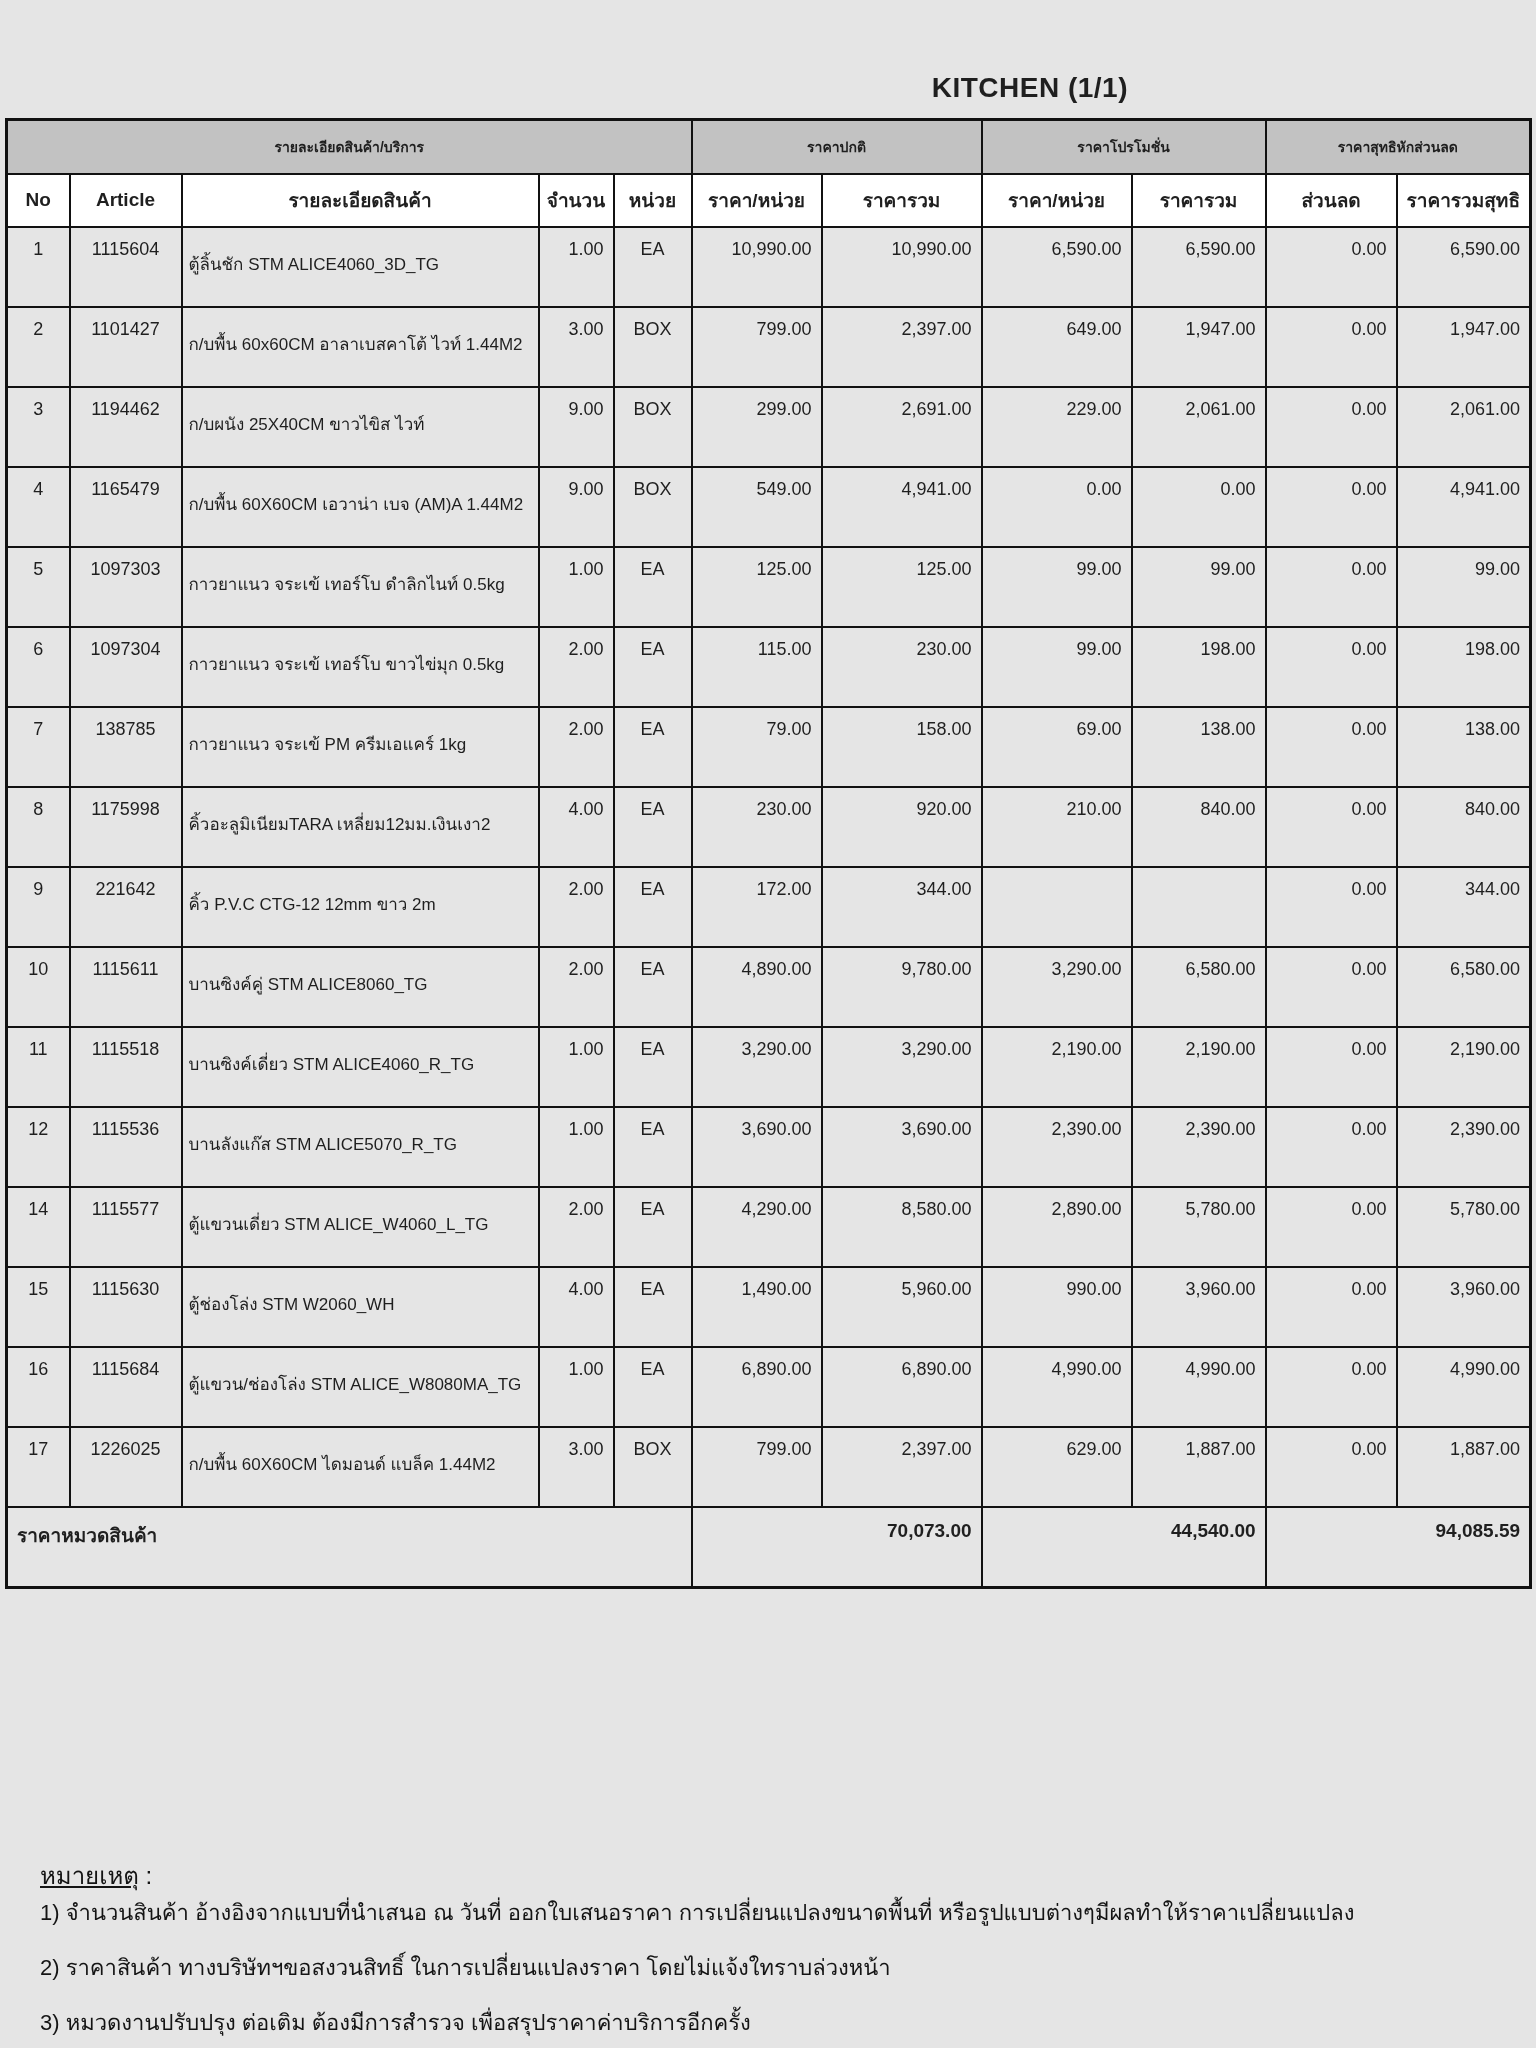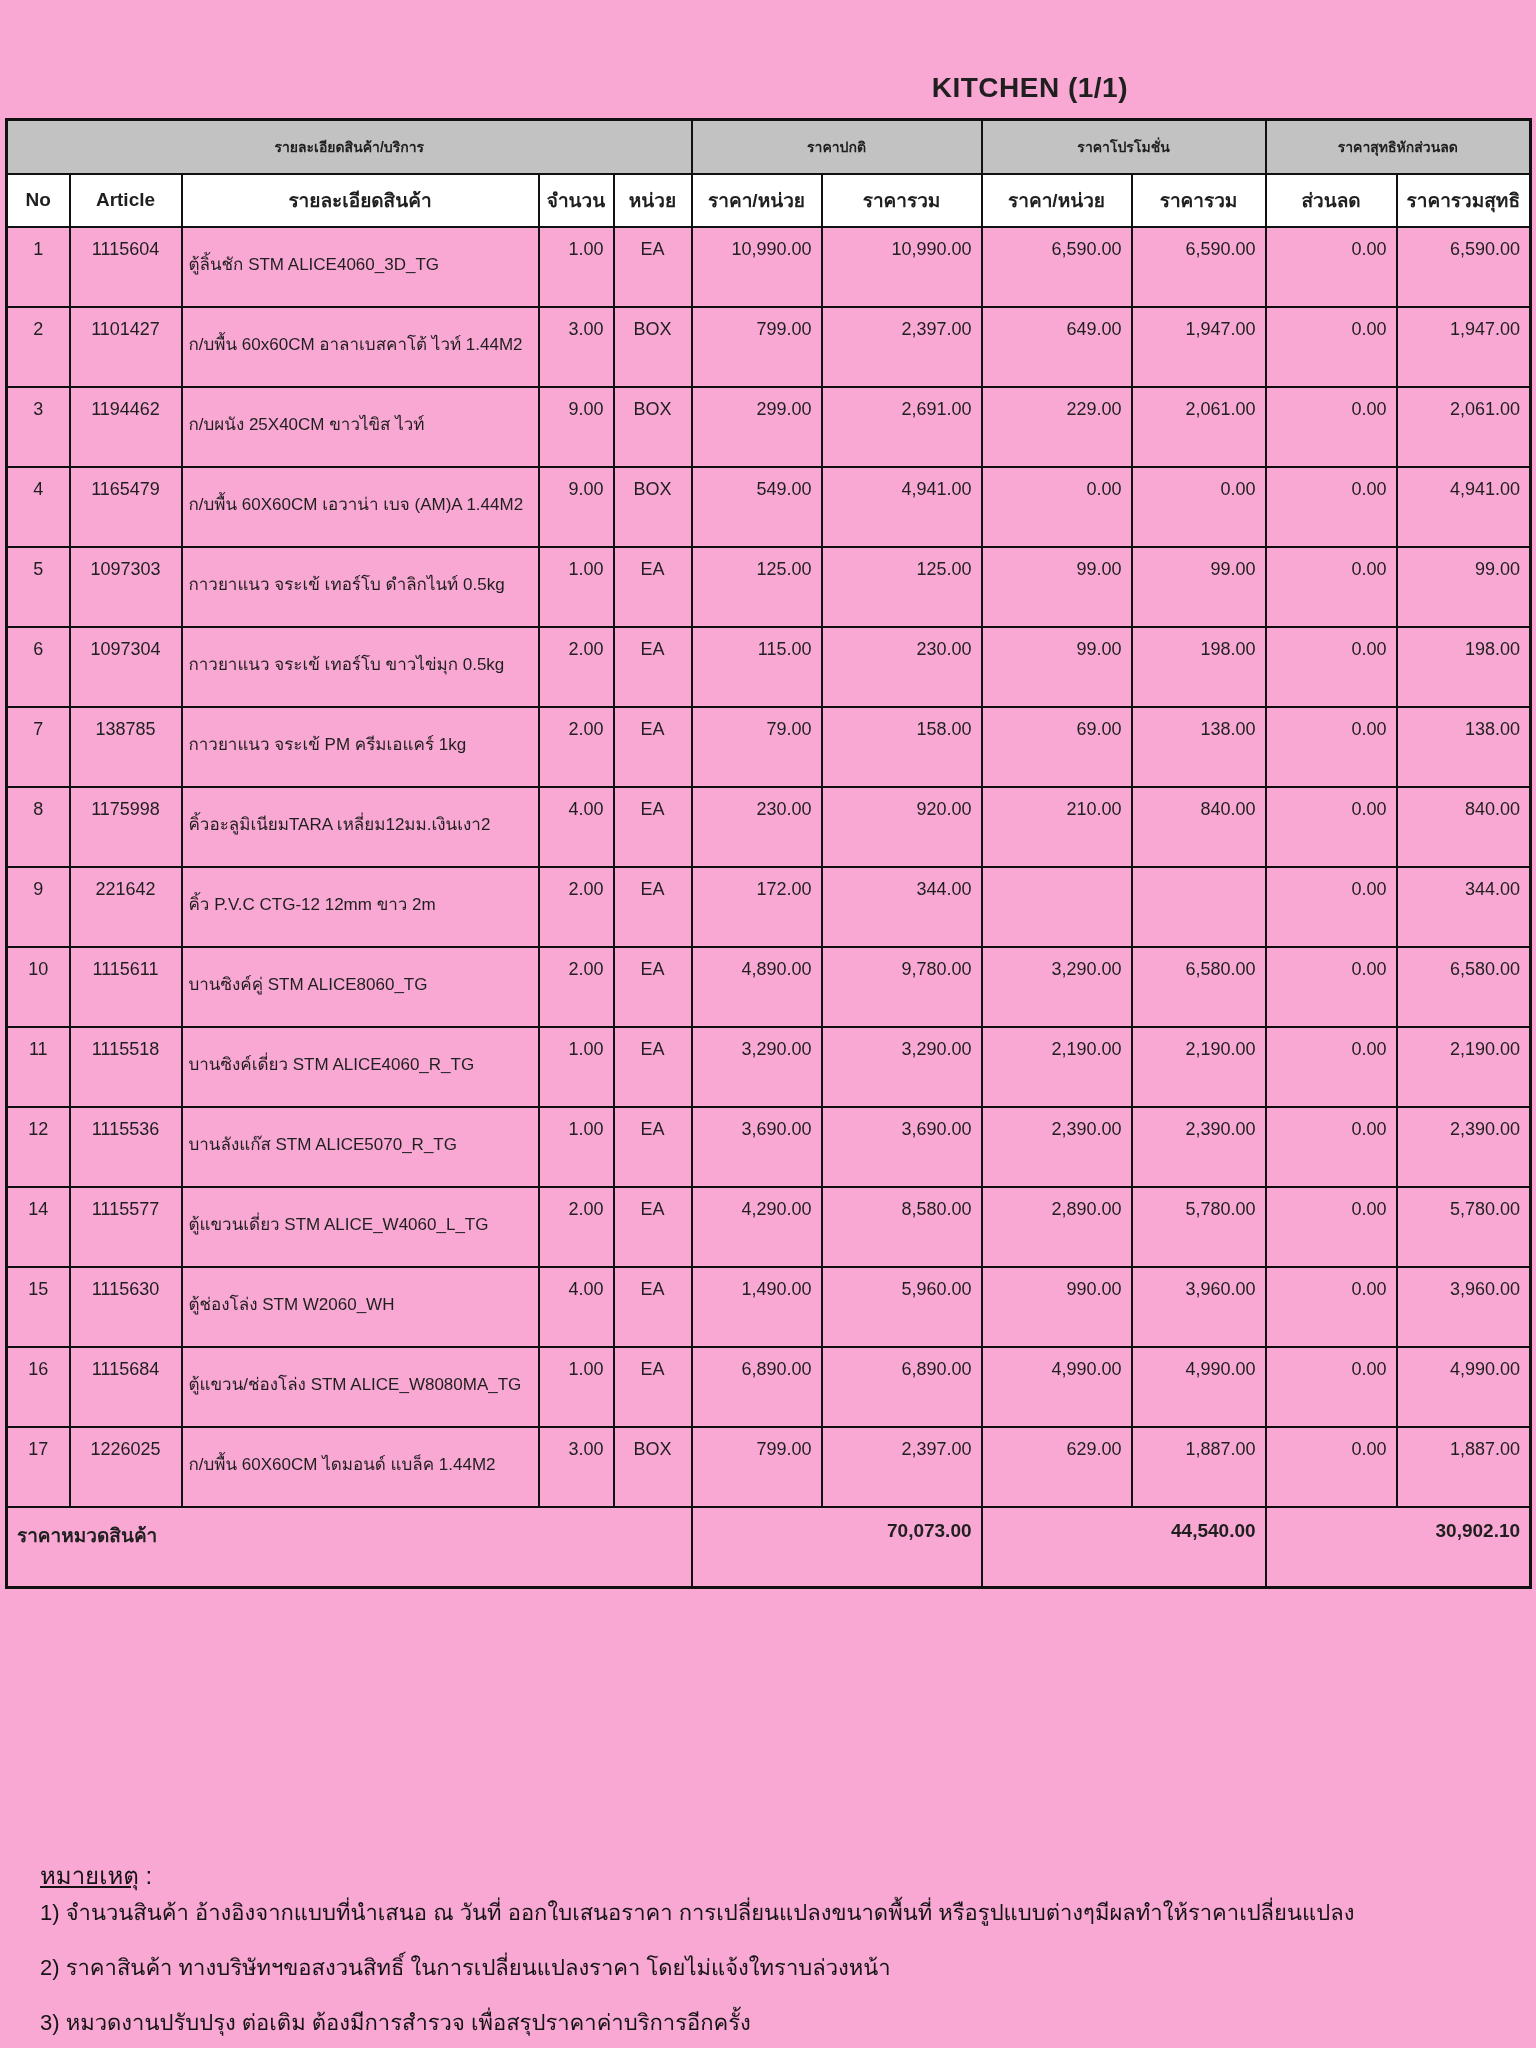--- a/index.html
+++ b/index.html
@@ -1,21 +1,21 @@
 <!DOCTYPE html>
 <html><head>
 <meta charset="utf-8">
 <style>
   html, body { margin: 0; padding: 0; background: #ffffff; }
   body { font-family: "Liberation Sans", sans-serif; color: #1f1f1f; }
   .page {
     position: relative;
     width: 1536px;
     height: 2048px;
-    background: #f9a8d4;
+    background: #e5e5e5;
     overflow: hidden;
   }
   .title {
     position: absolute;
     top: 72px;
     right: 408px;
     font-size: 28px;
     font-weight: bold;
     letter-spacing: 0.5px;
     white-space: nowrap;
@@ -348,21 +348,21 @@
           <td class="a-r">1,887.00</td>
           <td class="a-r">0.00</td>
           <td class="a-r">1,887.00</td>
         </tr>
       </tbody>
     <tfoot>
       <tr>
         <td colspan="5" class="foot-label">ราคาหมวดสินค้า</td>
         <td colspan="2" class="foot-val">70,073.00</td>
         <td colspan="2" class="foot-val">44,540.00</td>
-        <td colspan="2" class="foot-val">30,902.10</td>
+        <td colspan="2" class="foot-val">94,085.59</td>
       </tr>
     </tfoot>
   </table>
 
   <div class="notes">
     <div class="notes-heading">
       <span class="word">หมายเหตุ</span><span> :</span>
     </div>
     <div class="note-line">1) จำนวนสินค้า อ้างอิงจากแบบที่นำเสนอ ณ วันที่ ออกใบเสนอราคา การเปลี่ยนแปลงขนาดพื้นที่ หรือรูปแบบต่างๆมีผลทำให้ราคาเปลี่ยนแปลง</div>
     <div class="note-line">2) ราคาสินค้า ทางบริษัทฯขอสงวนสิทธิ์ ในการเปลี่ยนแปลงราคา โดยไม่แจ้งใทราบล่วงหน้า</div>

